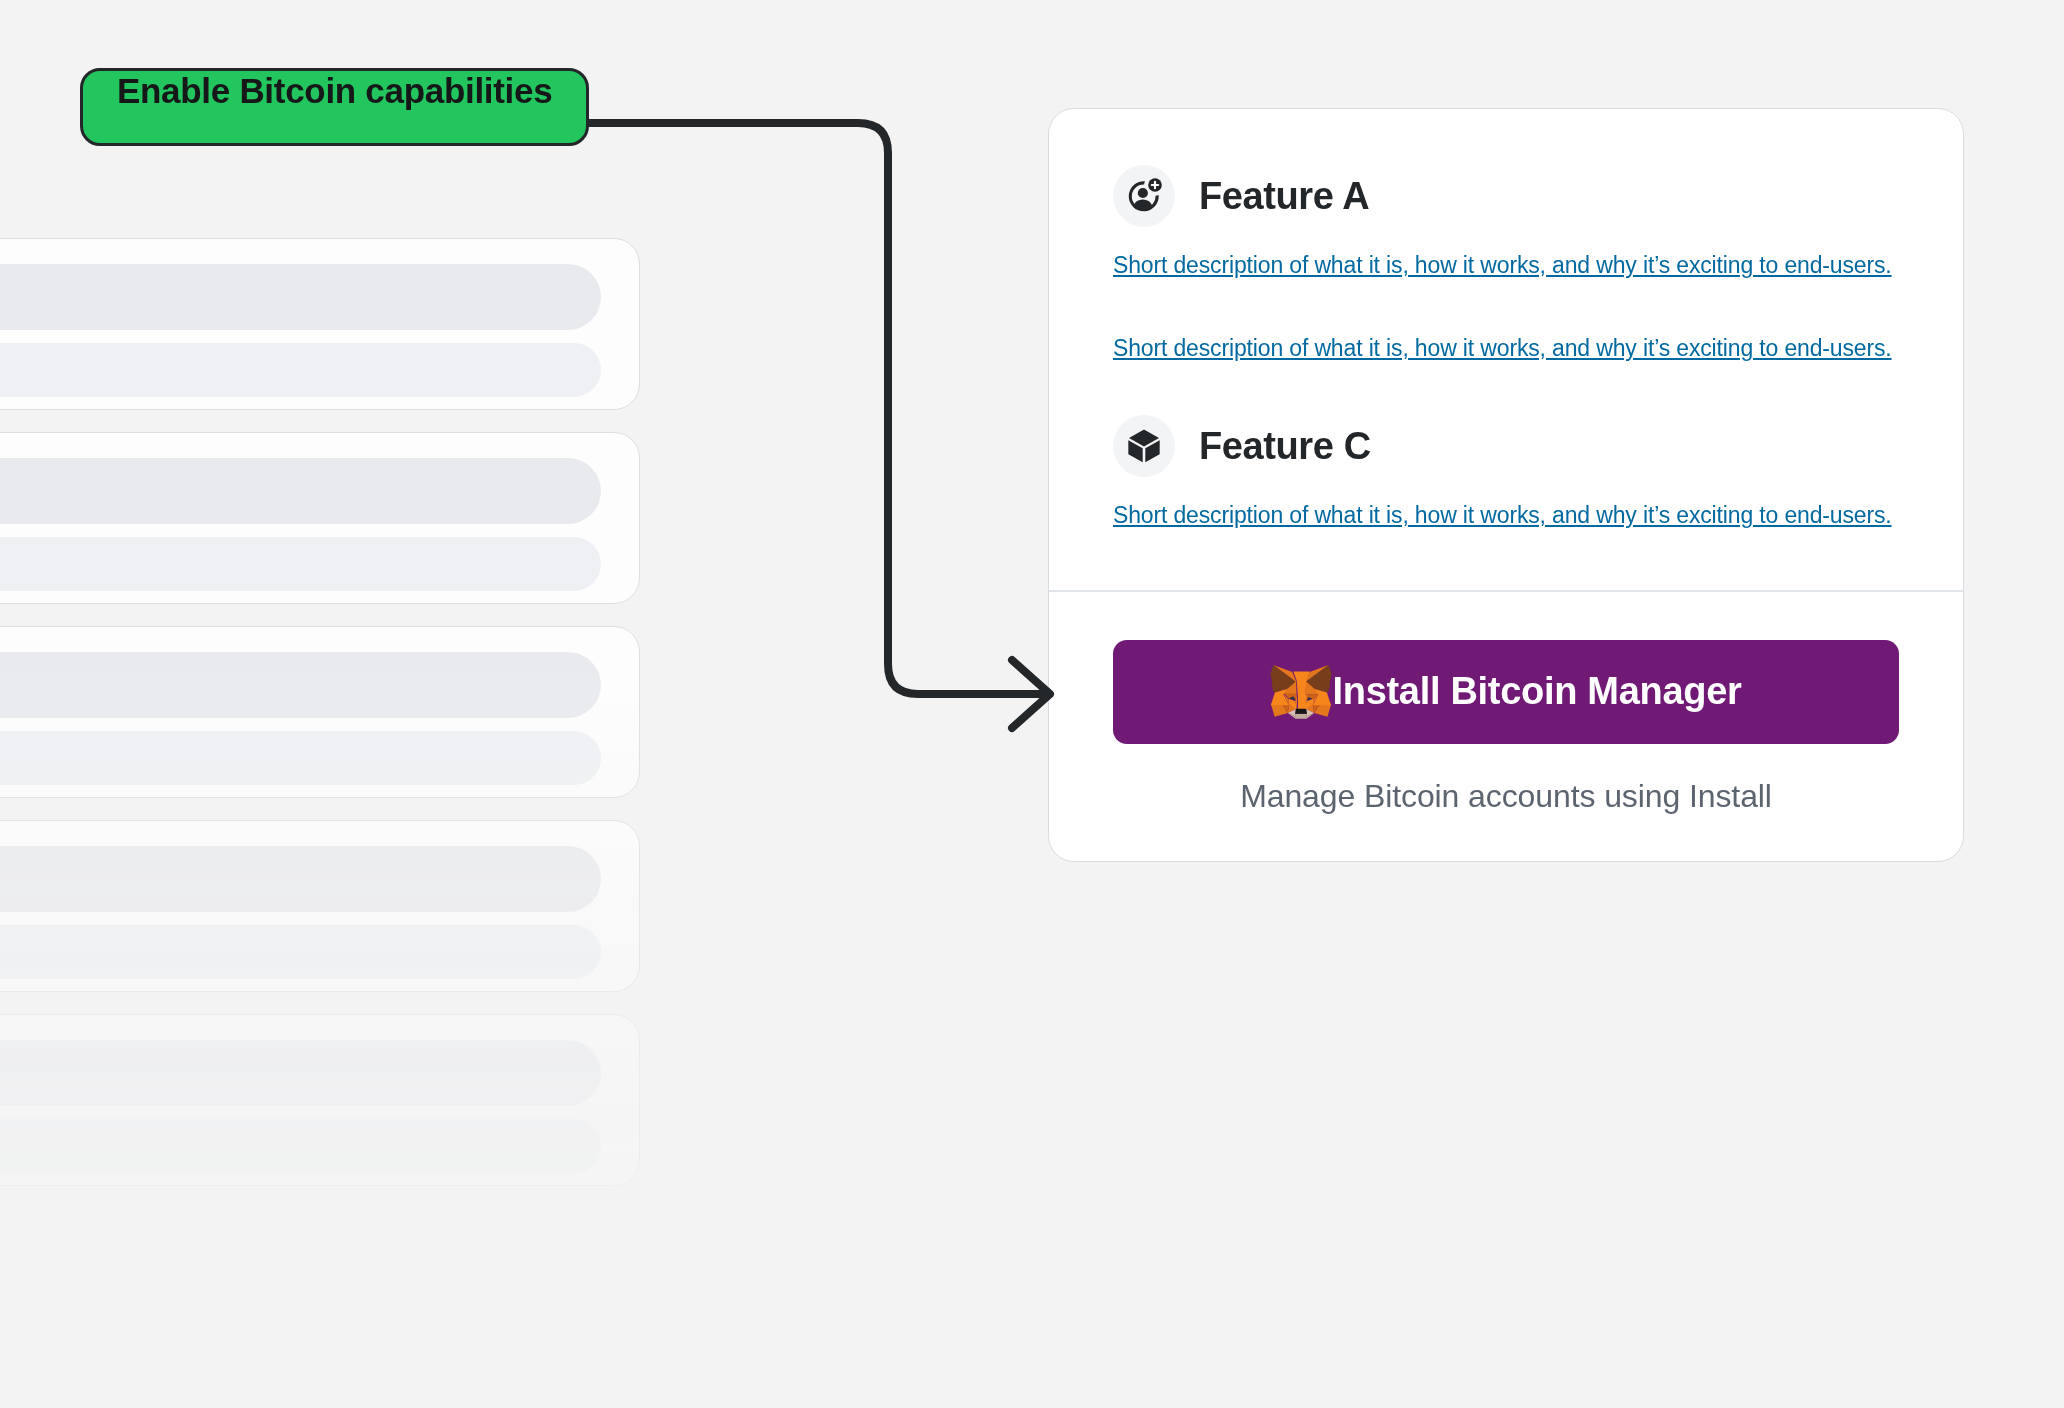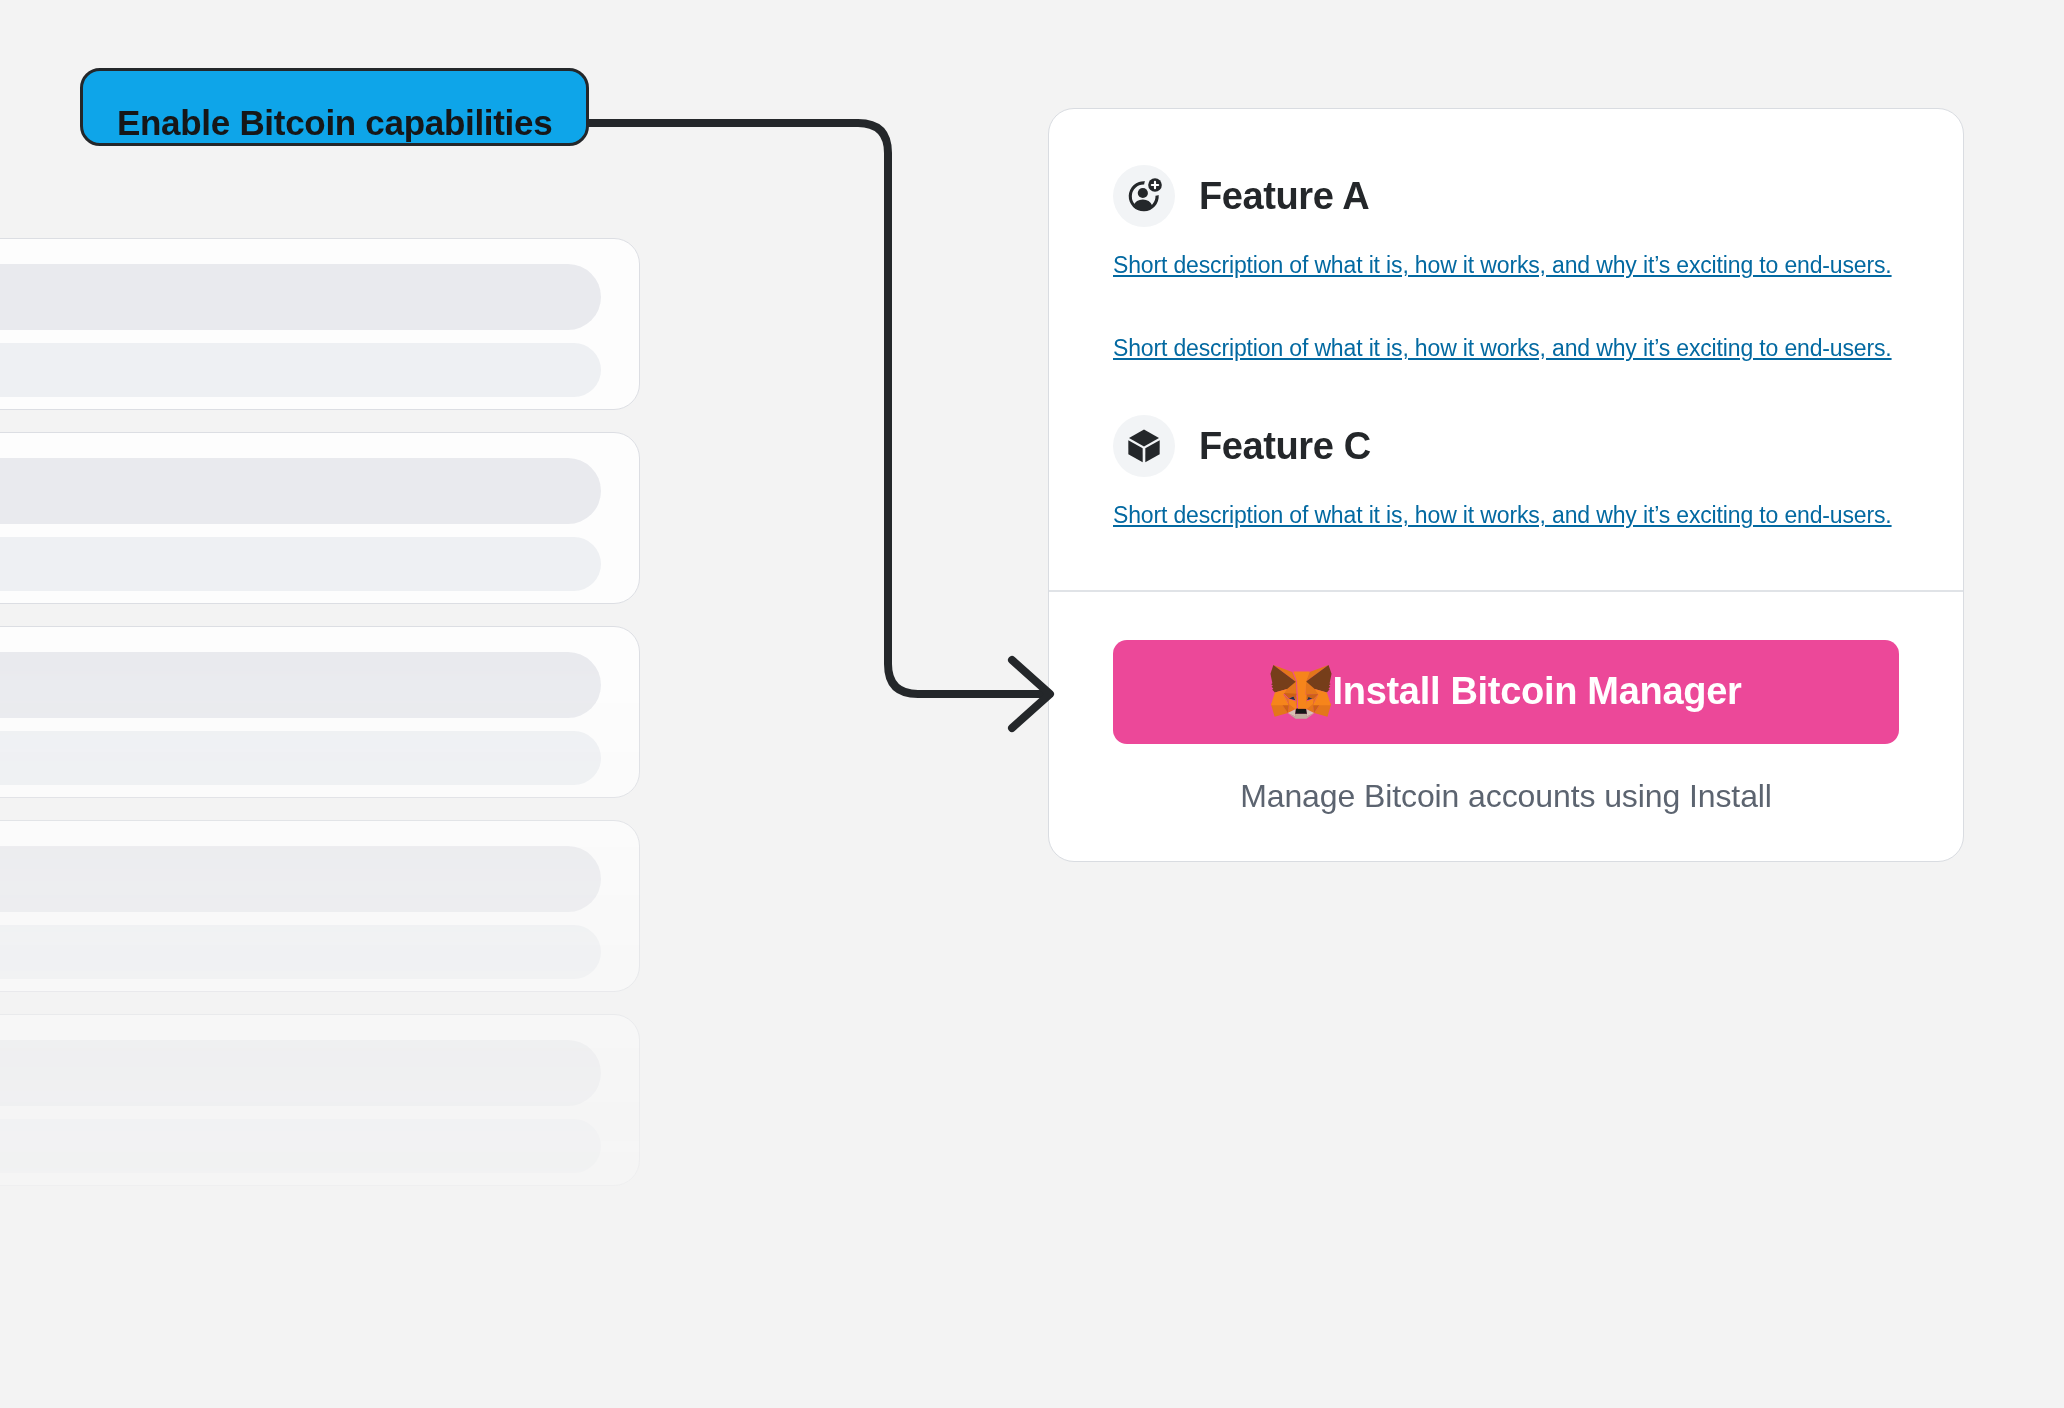--- a/index.html
+++ b/index.html
@@ -59,25 +59,25 @@
   }
 
   
   #annotation-pill {
     position: absolute;
     left: 80px;
     top: 68px;
     height: 78px;
     box-sizing: border-box;
     display: flex;
-    align-items: flex-end;
+    align-items: flex-start;
     padding: 0 34px;
     border: 3px solid #24272a;
     border-radius: 20px;
-    background: #0ea5e9;
+    background: #22c55e;
     font-size: 35px;
     font-weight: 600;
     letter-spacing: -0.3px;
     color: #161718;
     white-space: nowrap;
     z-index: 6;
   }
 
   
   #connector {
@@ -154,21 +154,21 @@
   #install-section {
     padding: 48px 64px 46px 64px;
     text-align: center;
   }
   #install-button {
     width: 100%;
     box-sizing: border-box;
     height: 104px;
     border: none;
     border-radius: 14px;
-    background: #ec4899;
+    background: #701a75;
     color: #ffffff;
     display: flex;
     align-items: center;
     justify-content: center;
     cursor: pointer;
     font-family: "Liberation Sans", sans-serif;
   }
   #install-button-label {
     font-size: 38px;
     font-weight: 700;

